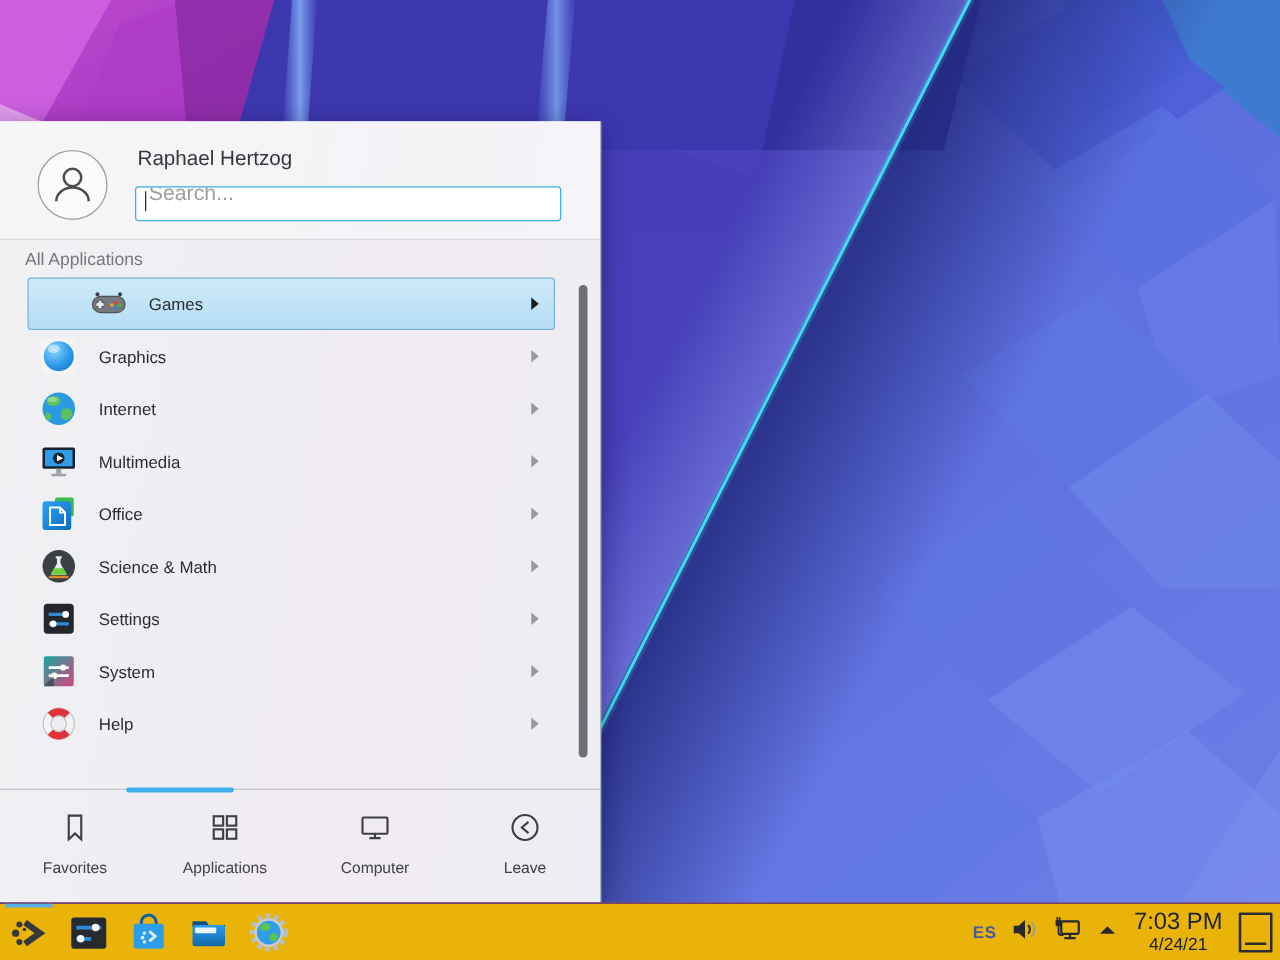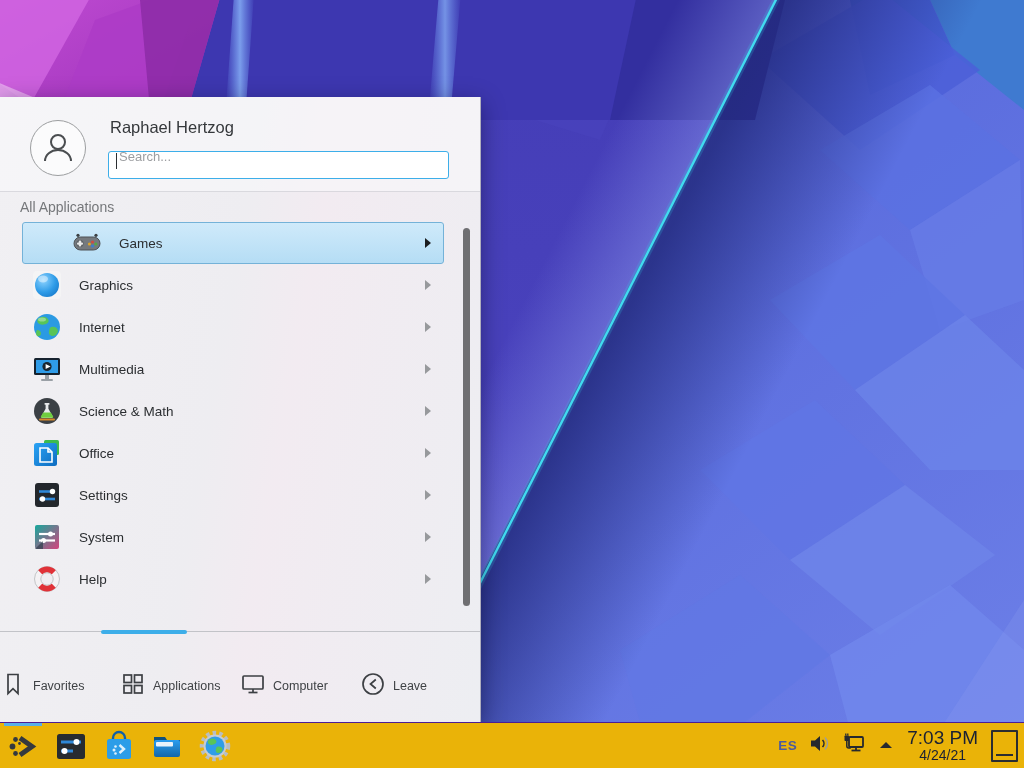--- a/index.html
+++ b/index.html
@@ -14,21 +14,21 @@
     border-right:1px solid rgba(110,110,135,.5);
     box-shadow:0 6px 22px rgba(0,0,30,.4);
   }
   .popup-header { position:absolute; left:0; top:0; width:100%; height:95px;
     background:rgba(250,250,251,.55); border-bottom:1px solid rgba(190,190,198,.5); }
   .avatar { position:absolute; left:30px; top:23px; width:56px; height:56px; border-radius:50%;
     background:#fbfbfc; border:1px solid #9c9ea0; display:flex; align-items:center; justify-content:center; }
   .user-name { position:absolute; left:110px; top:21px; font-size:16.5px; color:#35383b; }
   .search-wrap { position:absolute; left:108px; top:50px; width:341px; height:28px; }
   .search-input { width:100%; height:100%; border:1px solid #3daee9; border-radius:3px;
-    background:#ffffff; padding:0 8px 16px 10px; font-size:13px; color:#232629; outline:none;
+    background:#ffffff; padding:0 8px 16px 10px; font-size:17px; color:#232629; outline:none;
     font-family:"Liberation Sans",sans-serif; }
   .search-input::placeholder { color:#9c9ea1; }
   .caret { position:absolute; left:8px; top:6px; width:1px; height:16px; background:#2b2e31; }
 
   .section-label { position:absolute; left:20px; top:102px; font-size:14px; color:#75777a; }
 
   .app-list { position:absolute; left:0; top:122px; width:100%; height:404px; overflow:hidden; }
   .app-row { position:relative; height:42px; margin:0 36px 0 22px; display:flex; align-items:center;
     border:1px solid transparent; border-radius:3px; }
   .app-row:first-child { margin-top:3px; }
@@ -39,21 +39,21 @@
     border-left:6px solid #97999c; border-top:5px solid transparent; border-bottom:5px solid transparent; }
   .app-row.selected .row-arrow { border-left-color:#1b1d1f; }
 
   .scroll-thumb { position:absolute; right:10px; top:131px; width:7px; height:378px;
     background:#6f6f72; border-radius:4px; }
 
   .tab-bar { position:absolute; left:0; top:534px; width:100%; height:91px;
     border-top:1px solid #c2c3c8; display:flex; }
   .tab-indicator { position:absolute; left:calc(20% + 5px); top:-2px; width:calc(20% - 10px); height:4px;
     background:#3daee9; border-radius:2px; }
-  .tab { flex:1 1 0; display:flex; flex-direction:row; align-items:center; padding-top:17px; gap:7px; }
+  .tab { flex:1 1 0; display:flex; flex-direction:column; align-items:center; padding-top:17px; gap:7px; }
   .tab-label { font-size:12.5px; color:#3f4245; }
   .tab svg { stroke:#3c3f43; fill:none; stroke-width:1.7; }
 
   
   .taskbar { position:absolute; left:0; bottom:0; width:1024px; height:46px;
     background:#eab308; border-top:1px solid #4c1d95; }
   .task-left { position:absolute; left:5px; top:0; height:100%; display:flex; align-items:center; gap:12px; }
   .task-icon { width:36px; height:36px; display:flex; align-items:center; justify-content:center; }
   .launcher-active-line { position:absolute; left:4px; top:0; width:38px; height:3px; background:#57b0e8; }
   .tray { position:absolute; right:6px; top:0; height:100%; display:flex; align-items:center; gap:11px; }
@@ -214,46 +214,46 @@
             <rect x="10" y="26" width="12" height="2" rx="1" fill="#9aa0a6"></rect>
           </svg>
         </span>
         <span class="app-label">Multimedia</span>
         <span class="row-arrow"></span>
       </div>
 
       <div class="app-row">
         <span class="app-icon">
           <svg width="32" height="32" viewBox="0 0 32 32">
-            <circle cx="16" cy="16" r="13" fill="#3b4045"></circle>
-            <path d="M13.6,8 h4.8 v1.8 h-1 v4 l4.2,7.5 q0.8,1.7 -1,1.7 h-9.2 q-1.8,0 -1,-1.7 l4.2,-7.5 v-4 h-1 z" fill="#e8eaec"></path>
-            <path d="M12.2,17.5 l-2.3,4.1 q-0.5,1.2 0.7,1.2 h10.8 q1.2,0 0.7,-1.2 l-2.3,-4.1 z" fill="#6fce3f"></path>
-            <rect x="8" y="23.6" width="16" height="2" rx="1" fill="#d98a2b"></rect>
-          </svg>
-        </span>
-        <span class="app-label">Science &amp; Math</span>
-        <span class="row-arrow"></span>
-      </div>
-
-      <div class="app-row">
-        <span class="app-icon">
-          <svg width="32" height="32" viewBox="0 0 32 32">
             <rect x="13" y="3" width="15" height="15" rx="1.5" fill="#3dbb4e"></rect>
             <defs>
                 <linearGradient id="offg" x1="0" y1="0" x2="1" y2="1">
               <stop offset="0" stop-color="#2aa3f5"></stop>
                   <stop offset="1" stop-color="#0d6cc0"></stop>
             </linearGradient>
               </defs>
             <rect x="3" y="6" width="23" height="23" rx="2.5" fill="url(#offg)"></rect>
             <path d="M9,11 h8 l4,4 v10 h-12 z" fill="none" stroke="#ffffff" stroke-width="1.6"></path>
             <path d="M17,11 v4 h4" fill="none" stroke="#ffffff" stroke-width="1.6"></path>
           </svg>
         </span>
         <span class="app-label">Office</span>
+        <span class="row-arrow"></span>
+      </div>
+
+      <div class="app-row">
+        <span class="app-icon">
+          <svg width="32" height="32" viewBox="0 0 32 32">
+            <circle cx="16" cy="16" r="13" fill="#3b4045"></circle>
+            <path d="M13.6,8 h4.8 v1.8 h-1 v4 l4.2,7.5 q0.8,1.7 -1,1.7 h-9.2 q-1.8,0 -1,-1.7 l4.2,-7.5 v-4 h-1 z" fill="#e8eaec"></path>
+            <path d="M12.2,17.5 l-2.3,4.1 q-0.5,1.2 0.7,1.2 h10.8 q1.2,0 0.7,-1.2 l-2.3,-4.1 z" fill="#6fce3f"></path>
+            <rect x="8" y="23.6" width="16" height="2" rx="1" fill="#d98a2b"></rect>
+          </svg>
+        </span>
+        <span class="app-label">Science &amp; Math</span>
         <span class="row-arrow"></span>
       </div>
 
       <div class="app-row">
         <span class="app-icon">
           <svg width="32" height="32" viewBox="0 0 32 32">
             <rect x="4" y="4" width="24" height="24" rx="3" fill="#23272c"></rect>
             <line x1="8" y1="12.5" x2="24" y2="12.5" stroke="#2f88d8" stroke-width="2.6"></line>
             <circle cx="21.5" cy="12.5" r="2.7" fill="#ffffff"></circle>
             <line x1="8" y1="20" x2="24" y2="20" stroke="#2f88d8" stroke-width="2.6"></line>

